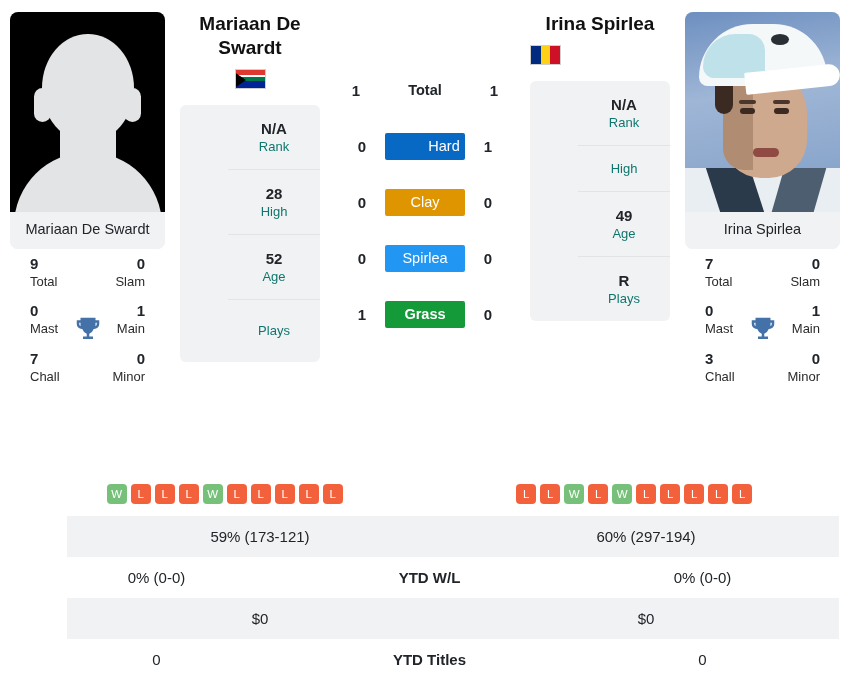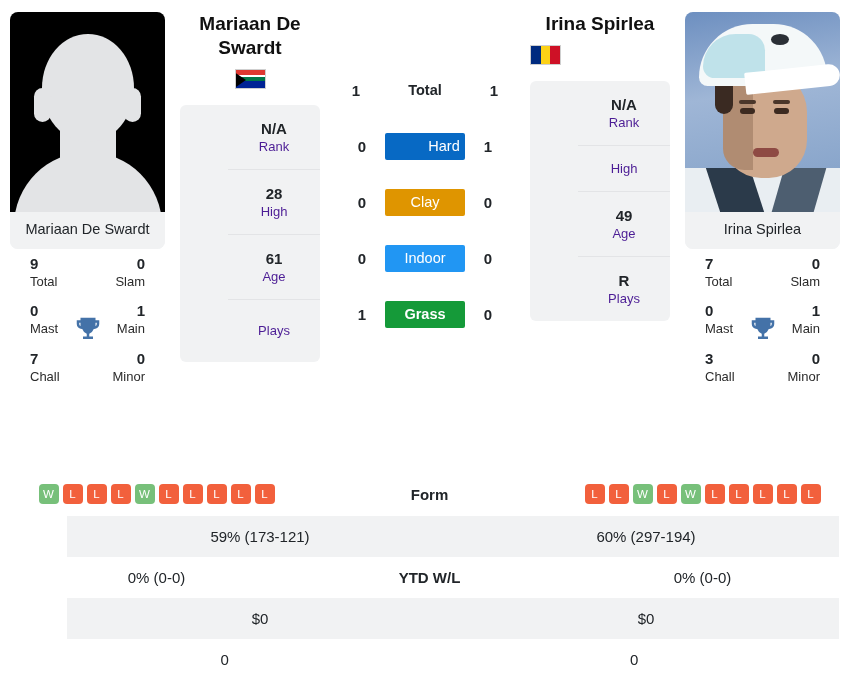--- a/index.html
+++ b/index.html
@@ -173,21 +173,21 @@
     margin-top: 16px; background: #f1f2f3; border-radius: 6px;
     overflow: hidden;
     padding-left: 48px;
   }
   .rankrow {
     padding: 14px 6px 13px; text-align: center;
     border-bottom: 1px solid #e3e4e6;
   }
   .rankrow:last-child { border-bottom: none; }
   .rankrow .v { font-size: 15px; font-weight: bold; line-height: 1.3; }
-  .rankrow .k { font-size: 13px; color: #4c1d95; line-height: 1.35; }
+  .rankrow .k { font-size: 13px; color: #0f766e; line-height: 1.35; }
   .rankrow.plays-only { padding-top: 22px; padding-bottom: 22px; }
 
   
   .h2h { padding-top: 50px; }
   .h2h-row {
     display: flex; align-items: center; justify-content: center;
     height: 56px;
   }
   .h2h-score {
     width: 46px; text-align: center; font-size: 15px; font-weight: bold;
@@ -279,21 +279,21 @@
       <div class="rankcard">
         <div class="rankrow">
           <div class="v">N/A</div>
           <div class="k">Rank</div>
         </div>
         <div class="rankrow">
           <div class="v">28</div>
           <div class="k">High</div>
         </div>
         <div class="rankrow">
-          <div class="v">61</div>
+          <div class="v">52</div>
           <div class="k">Age</div>
         </div>
         <div class="rankrow plays-only">
           <div class="k">Plays</div>
         </div>
       </div>
     </div>
 
     <div class="col-h2h">
       <div class="h2h">
@@ -308,21 +308,21 @@
             <div class="h2h-badge" style="background: rgb(7, 105, 196); padding-left: 38px;">Hard</div>
             <div class="h2h-score">1</div>
           </div>
           <div class="h2h-row">
             <div class="h2h-score">0</div>
             <div class="h2h-badge" style="background: rgb(223, 149, 0);">Clay</div>
             <div class="h2h-score">0</div>
           </div>
           <div class="h2h-row">
             <div class="h2h-score">0</div>
-            <div class="h2h-badge" style="background: rgb(33, 150, 243);">Indoor</div>
+            <div class="h2h-badge" style="background: rgb(33, 150, 243);">Spirlea</div>
             <div class="h2h-score">0</div>
           </div>
           <div class="h2h-row">
             <div class="h2h-score">1</div>
             <div class="h2h-badge" style="background: rgb(21, 154, 57); font-weight: bold;">Grass</div>
             <div class="h2h-score">0</div>
           </div>
         </div>
     </div>
 
@@ -415,21 +415,20 @@
           <span class="fbadge L">L</span>
           <span class="fbadge L">L</span>
           <span class="fbadge L">L</span>
           <span class="fbadge W">W</span>
           <span class="fbadge L">L</span>
           <span class="fbadge L">L</span>
           <span class="fbadge L">L</span>
           <span class="fbadge L">L</span>
           <span class="fbadge L">L</span>
         </div>
-        <div class="tcell mid">Form</div>
         <div class="tcell forms">
           <span class="fbadge L">L</span>
           <span class="fbadge L">L</span>
           <span class="fbadge W">W</span>
           <span class="fbadge L">L</span>
           <span class="fbadge W">W</span>
           <span class="fbadge L">L</span>
           <span class="fbadge L">L</span>
           <span class="fbadge L">L</span>
           <span class="fbadge L">L</span>
@@ -444,16 +443,17 @@
         <div class="tcell">0% (0-0)</div>
         <div class="tcell mid">YTD W/L</div>
         <div class="tcell">0% (0-0)</div>
       </div>
       <div class="trow alt">
         <div class="tcell">$0</div>
         <div class="tcell">$0</div>
       </div>
       <div class="trow">
         <div class="tcell">0</div>
+        <div class="tcell mid">YTD Titles</div>
         <div class="tcell">0</div>
       </div>
     </div>
 </div>
 
 </body></html>

